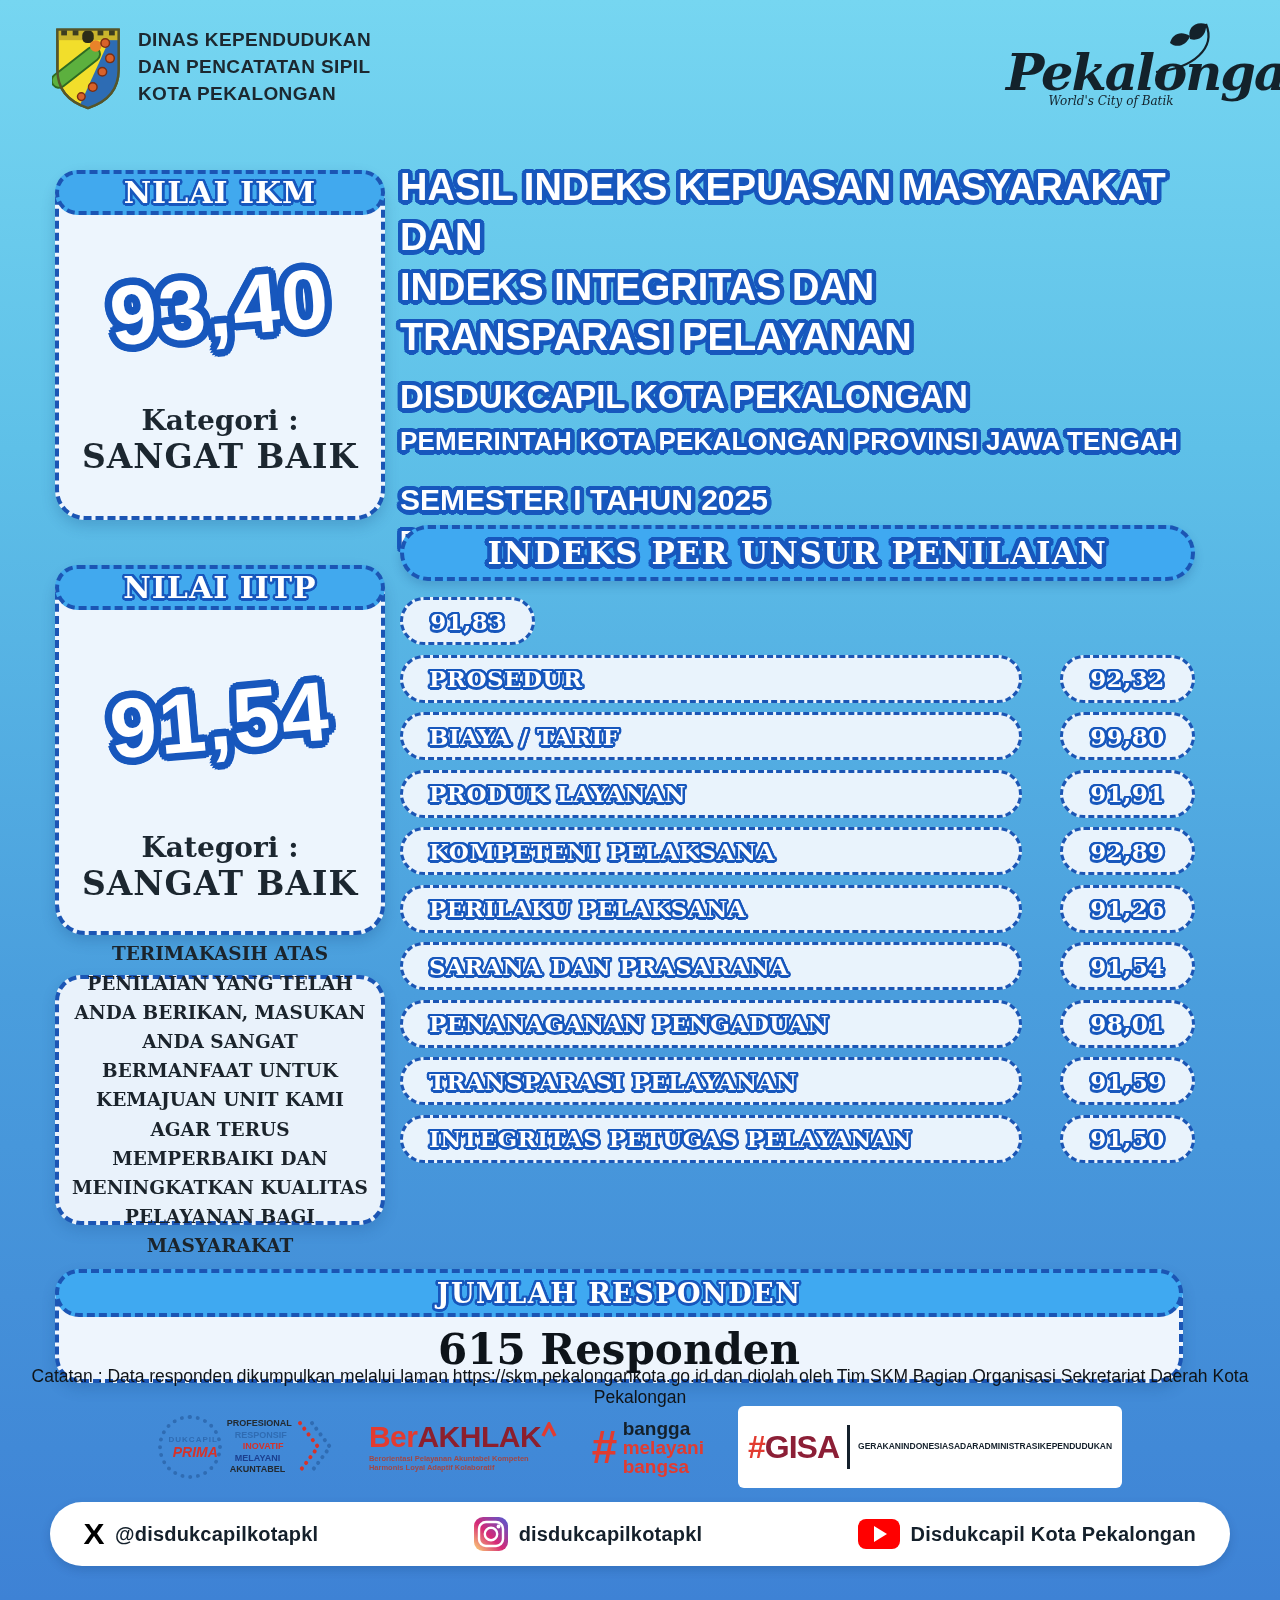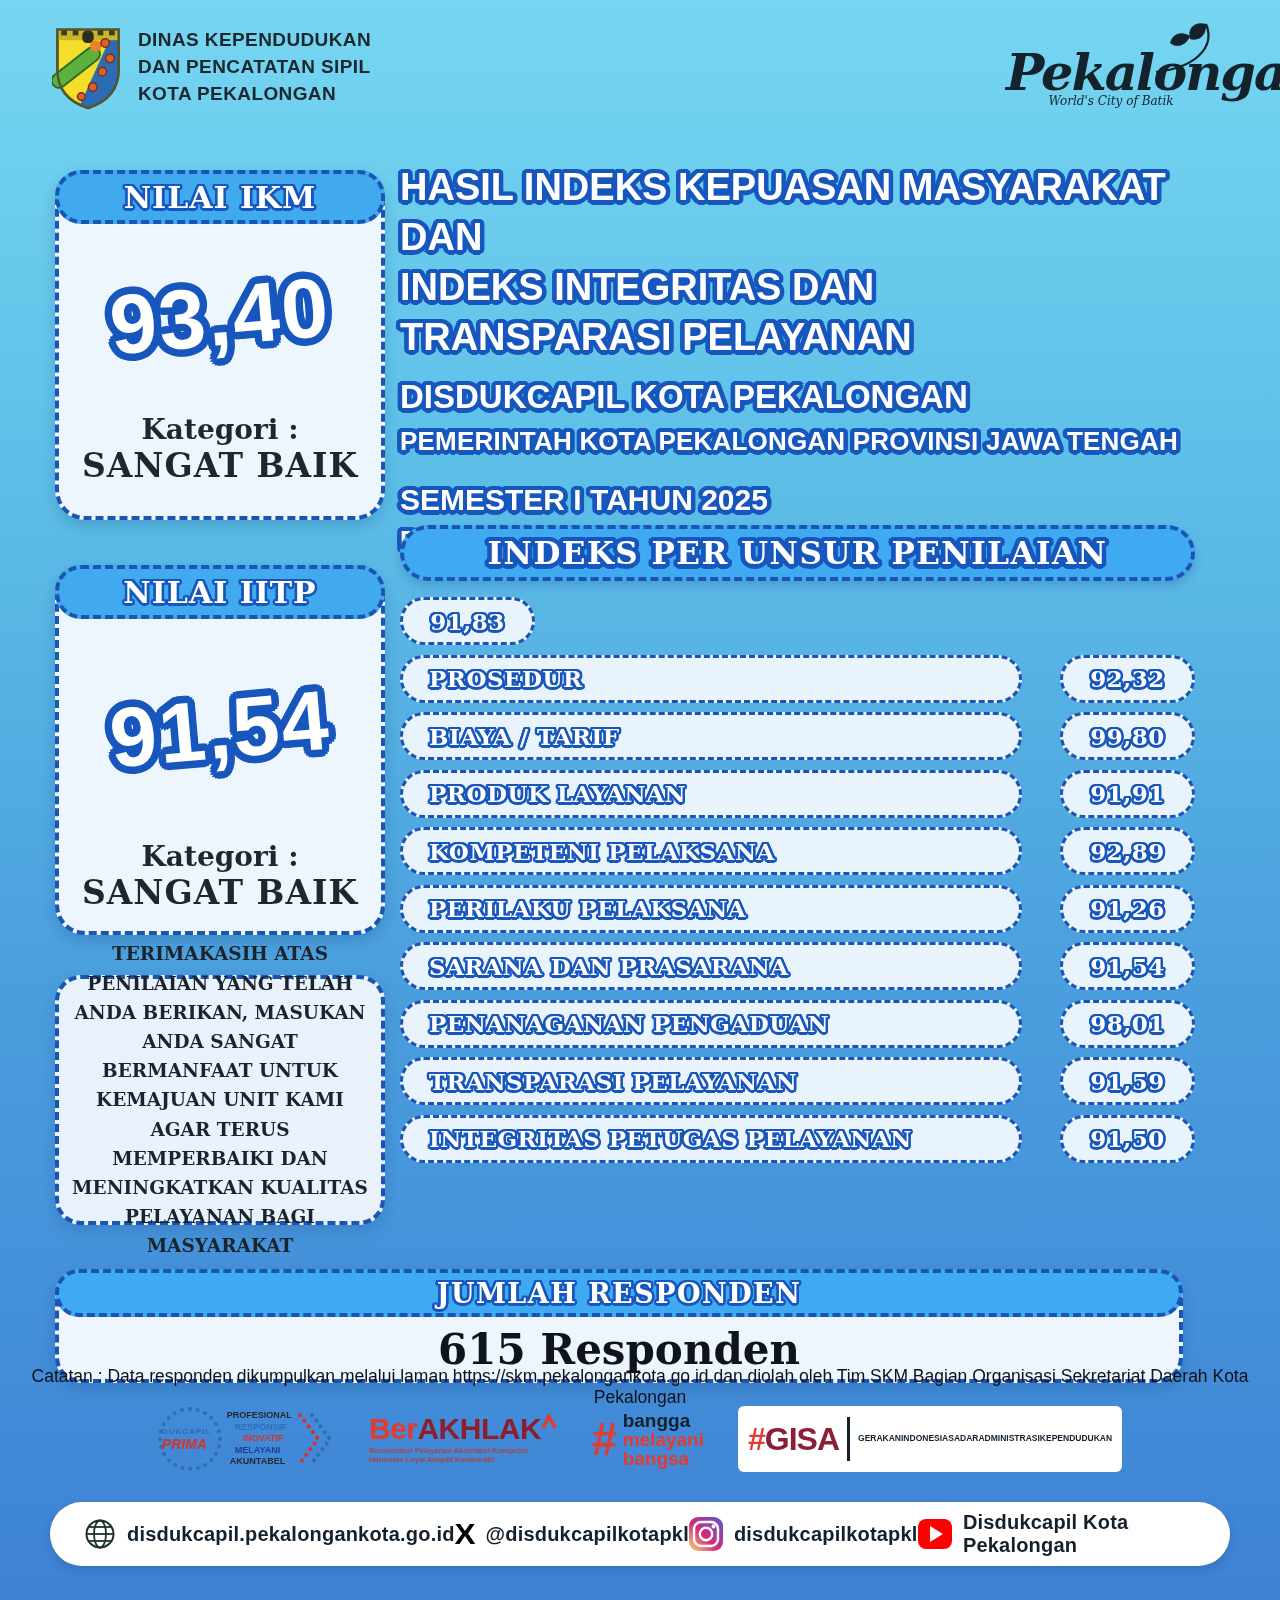--- a/index.html
+++ b/index.html
@@ -31,21 +31,21 @@
   .citybrand{position:absolute;right:64px;top:30px;width:210px;text-align:center;color:#13222b;}
   .citybrand .script{font-family:"DejaVu Serif",serif;font-style:italic;font-weight:bold;
     font-size:51px;letter-spacing:-2px;line-height:44px;margin-top:20px;}
   .citybrand .tagline{font-family:"DejaVu Serif",serif;font-style:italic;font-size:12px;margin-top:0;}
   .flourish{position:absolute;right:-8px;top:-16px;}
 
   
   .card{position:absolute;left:55px;width:330px;background:#edf5fd;border:4px dashed #1b55b4;
     border-radius:30px;box-sizing:border-box;text-align:center;box-shadow:0 6px 14px rgba(15,60,120,.22);}
   .card-pill{margin:-4px -4px 0;background:#41a9ee;border:4px dashed #1b55b4;border-radius:26px;
-    height:54px;display:flex;align-items:center;justify-content:center;box-sizing:border-box;}
+    height:45px;display:flex;align-items:center;justify-content:center;box-sizing:border-box;}
   .card-pill span{font-family:"DejaVu Serif",serif;font-weight:bold;font-size:30px;letter-spacing:1px;}
   .card-value{font-weight:bold;font-size:84px;letter-spacing:2px;transform:rotate(-5deg);}
   .cat-label{font-family:"DejaVu Serif",serif;font-weight:bold;font-size:28px;color:#1c2730;}
   .cat-value{font-family:"DejaVu Serif",serif;font-weight:bold;font-size:33px;color:#1c2730;letter-spacing:1px;}
   .ikm{top:170px;height:350px;}  .ikm .card-value{margin-top:44px;}  .ikm .card-cat{margin-top:48px;}
   .iitp{top:565px;height:370px;} .iitp .card-value{margin-top:62px;} .iitp .card-cat{margin-top:62px;}
   .thanks{position:absolute;left:55px;top:975px;width:330px;height:250px;border:4px dashed #1b55b4;
     border-radius:26px;background:#e9f2fb;box-sizing:border-box;display:flex;align-items:center;
     justify-content:center;padding:8px 12px;box-shadow:0 6px 14px rgba(15,60,120,.18);}
   .thanks p{margin:0;font-family:"DejaVu Serif",serif;font-weight:bold;font-size:18.5px;
@@ -82,35 +82,35 @@
     font-size:42px;color:#0e141a;}
 
   .catatan{position:absolute;left:0;top:1366px;width:1280px;text-align:center;margin:0;
     font-size:17.5px;color:#0f1317;}
 
   
   .logos{position:absolute;left:0;top:1406px;width:1280px;display:flex;align-items:center;
     justify-content:center;gap:34px;}
   .prima{display:flex;align-items:center;gap:5px;}
   .prima-circle{width:56px;height:56px;border:4px dotted #2f6cb3;border-radius:50%;display:flex;
-    flex-direction:column;align-items:flex-start;justify-content:center;}
+    flex-direction:column;align-items:flex-end;justify-content:center;}
   .prima-duk{font-size:8px;font-weight:bold;color:#2f6cb3;letter-spacing:1px;}
   .prima-prima{font-size:14px;font-weight:800;font-style:italic;color:#d6322a;}
   .prima-words{display:flex;flex-direction:column;font-size:9px;font-weight:800;line-height:11.5px;}
   .pw0{color:#222a31;} .pw1{color:#2f6cb3;padding-left:8px;} .pw2{color:#d6322a;padding-left:16px;}
   .pw3{color:#1b3f8f;padding-left:8px;} .pw4{color:#222a31;padding-left:3px;}
   .berakhlak{position:relative;text-align:left;}
   .ber-name{font-size:30px;font-weight:800;letter-spacing:-.5px;line-height:30px;}
   .ber-prefix{color:#e23b30;} .ber-main{color:#8c1f2d;}
   .ber-tags{font-size:7.5px;line-height:9px;font-weight:bold;color:#a04848;margin-top:2px;}
   .bangga{display:flex;align-items:center;gap:6px;}
   .bangga-hash{font-size:46px;font-weight:900;font-style:italic;color:#e23b30;line-height:42px;}
   .bangga-words{display:flex;flex-direction:column;font-weight:800;font-size:19px;line-height:19px;}
   .bw0{color:#14202b;} .bw1{color:#e23b30;} .bw2{color:#e23b30;}
-  .gisa{display:flex;align-items:center;background:#fff;border-radius:6px;padding:11px 10px;gap:8px;}
+  .gisa{display:flex;align-items:center;background:#fff;border-radius:6px;padding:19px 10px;gap:8px;}
   .gisa-name{font-size:32px;font-weight:900;letter-spacing:-1px;line-height:32px;}
   .gisa-hash{color:#e23b30;} .gisa-main{color:#8c1f36;}
   .gisa-div{width:3px;height:44px;background:#14202b;}
   .gisa-words{display:flex;flex-direction:row;font-size:8.5px;line-height:9.5px;font-weight:800;color:#14202b;}
 
   
   .socialbar{position:absolute;left:50px;top:1502px;width:1180px;height:64px;background:#fff;
     border-radius:33px;display:flex;align-items:center;justify-content:space-between;
     padding:0 34px;box-sizing:border-box;box-shadow:0 4px 10px rgba(10,40,90,.18);}
   .social-item{display:flex;align-items:center;gap:11px;}
@@ -335,30 +335,20 @@
         <span>INDONESIA</span>
         <span>SADAR</span>
         <span>ADMINISTRASI</span>
         <span>KEPENDUDUKAN</span>
       </div>
     </div>
   </div>
 
   <div class="socialbar">
     <div class="social-item">
-      <svg width="32" height="32" viewBox="0 0 32 32">
-        <circle cx="16" cy="16" r="13.5" fill="none" stroke="#1c3326" stroke-width="2"></circle>
-        <ellipse cx="16" cy="16" rx="6" ry="13.5" fill="none" stroke="#1c3326" stroke-width="1.8"></ellipse>
-        <line x1="2.5" y1="16" x2="29.5" y2="16" stroke="#1c3326" stroke-width="1.8"></line>
-        <line x1="4.5" y1="9" x2="27.5" y2="9" stroke="#1c3326" stroke-width="1.8"></line>
-        <line x1="4.5" y1="23" x2="27.5" y2="23" stroke="#1c3326" stroke-width="1.8"></line>
-      </svg>
-      <span class="social-label">disdukcapil.pekalongankota.go.id</span>
-    </div>
-    <div class="social-item">
       <span class="x-glyph">X</span>
       <span class="social-label">@disdukcapilkotapkl</span>
     </div>
     <div class="social-item">
       <svg width="34" height="34" viewBox="0 0 34 34">
         <defs>
             <linearGradient id="ig" x1="0" y1="1" x2="1" y2="0">
           <stop offset="0" stop-color="#feda75"></stop>
               <stop offset="0.45" stop-color="#d62976"></stop>
               <stop offset="1" stop-color="#4f5bd5"></stop>

